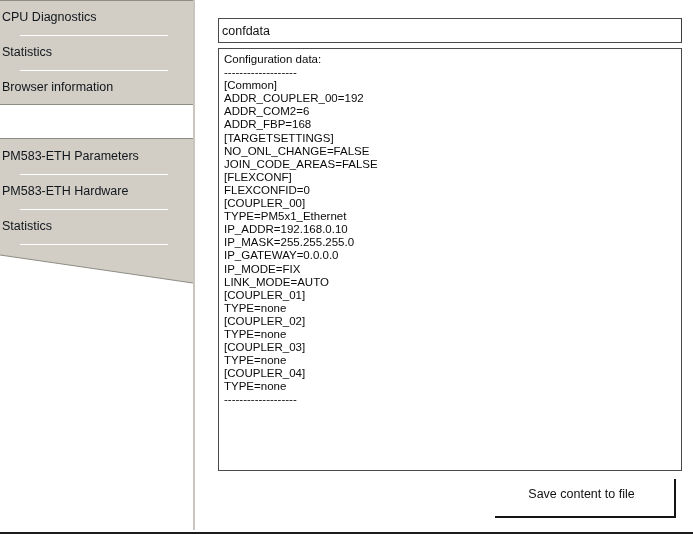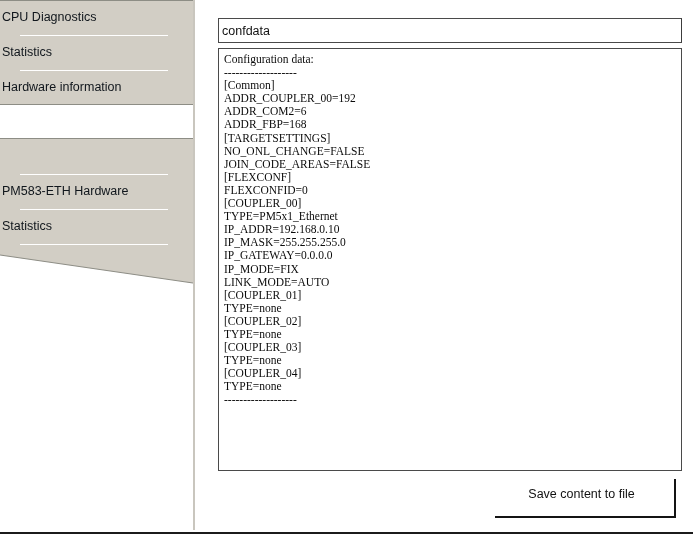--- a/index.html
+++ b/index.html
@@ -146,21 +146,21 @@
     width: 464px;
     height: 423px;
     box-sizing: border-box;
     border: 1px solid #4a4a4a;
     background: #ffffff;
     overflow: hidden;
   }
   #output-text {
     margin: 0;
     padding: 4px 0 0 5px;
-    font-family: Liberation Serif, serif;
+    font-family: Liberation Sans, sans-serif;
     font-size: 11.5px;
     line-height: 13.1px;
     color: #0b0b0b;
     white-space: pre;
     letter-spacing: 0px;
   }
 
   
   #save-button {
     position: absolute;
@@ -194,29 +194,32 @@
       <span>CPU Diagnostics</span>
     </div>
     <div class="nav-sep" style="top:35px;"></div>
 
     <div class="nav-item" style="top:35px;">
       <span>Statistics</span>
     </div>
     <div class="nav-sep" style="top:70px;"></div>
 
     <div class="nav-item" style="top:70px;">
-      <span>Hardware  information</span>
+      <span>Browser  information</span>
     </div>
 
 
     <div class="panel-beige" id="panel-bottom"></div>
     <svg id="panel-bottom-edge" width="193" height="146" viewBox="0 0 193 146">
       <line x1="0" y1="117" x2="193" y2="145" stroke="#8d8d85" stroke-width="1.2"></line>
     </svg>
 
+    <div class="nav-item" style="top:139px;">
+      <span>PM583-ETH Parameters</span>
+    </div>
     <div class="nav-sep" style="top:174px;"></div>
 
     <div class="nav-item" style="top:174px;">
       <span>PM583-ETH Hardware</span>
     </div>
     <div class="nav-sep" style="top:209px;"></div>
 
     <div class="nav-item" style="top:209px;">
       <span>Statistics</span>
     </div>

